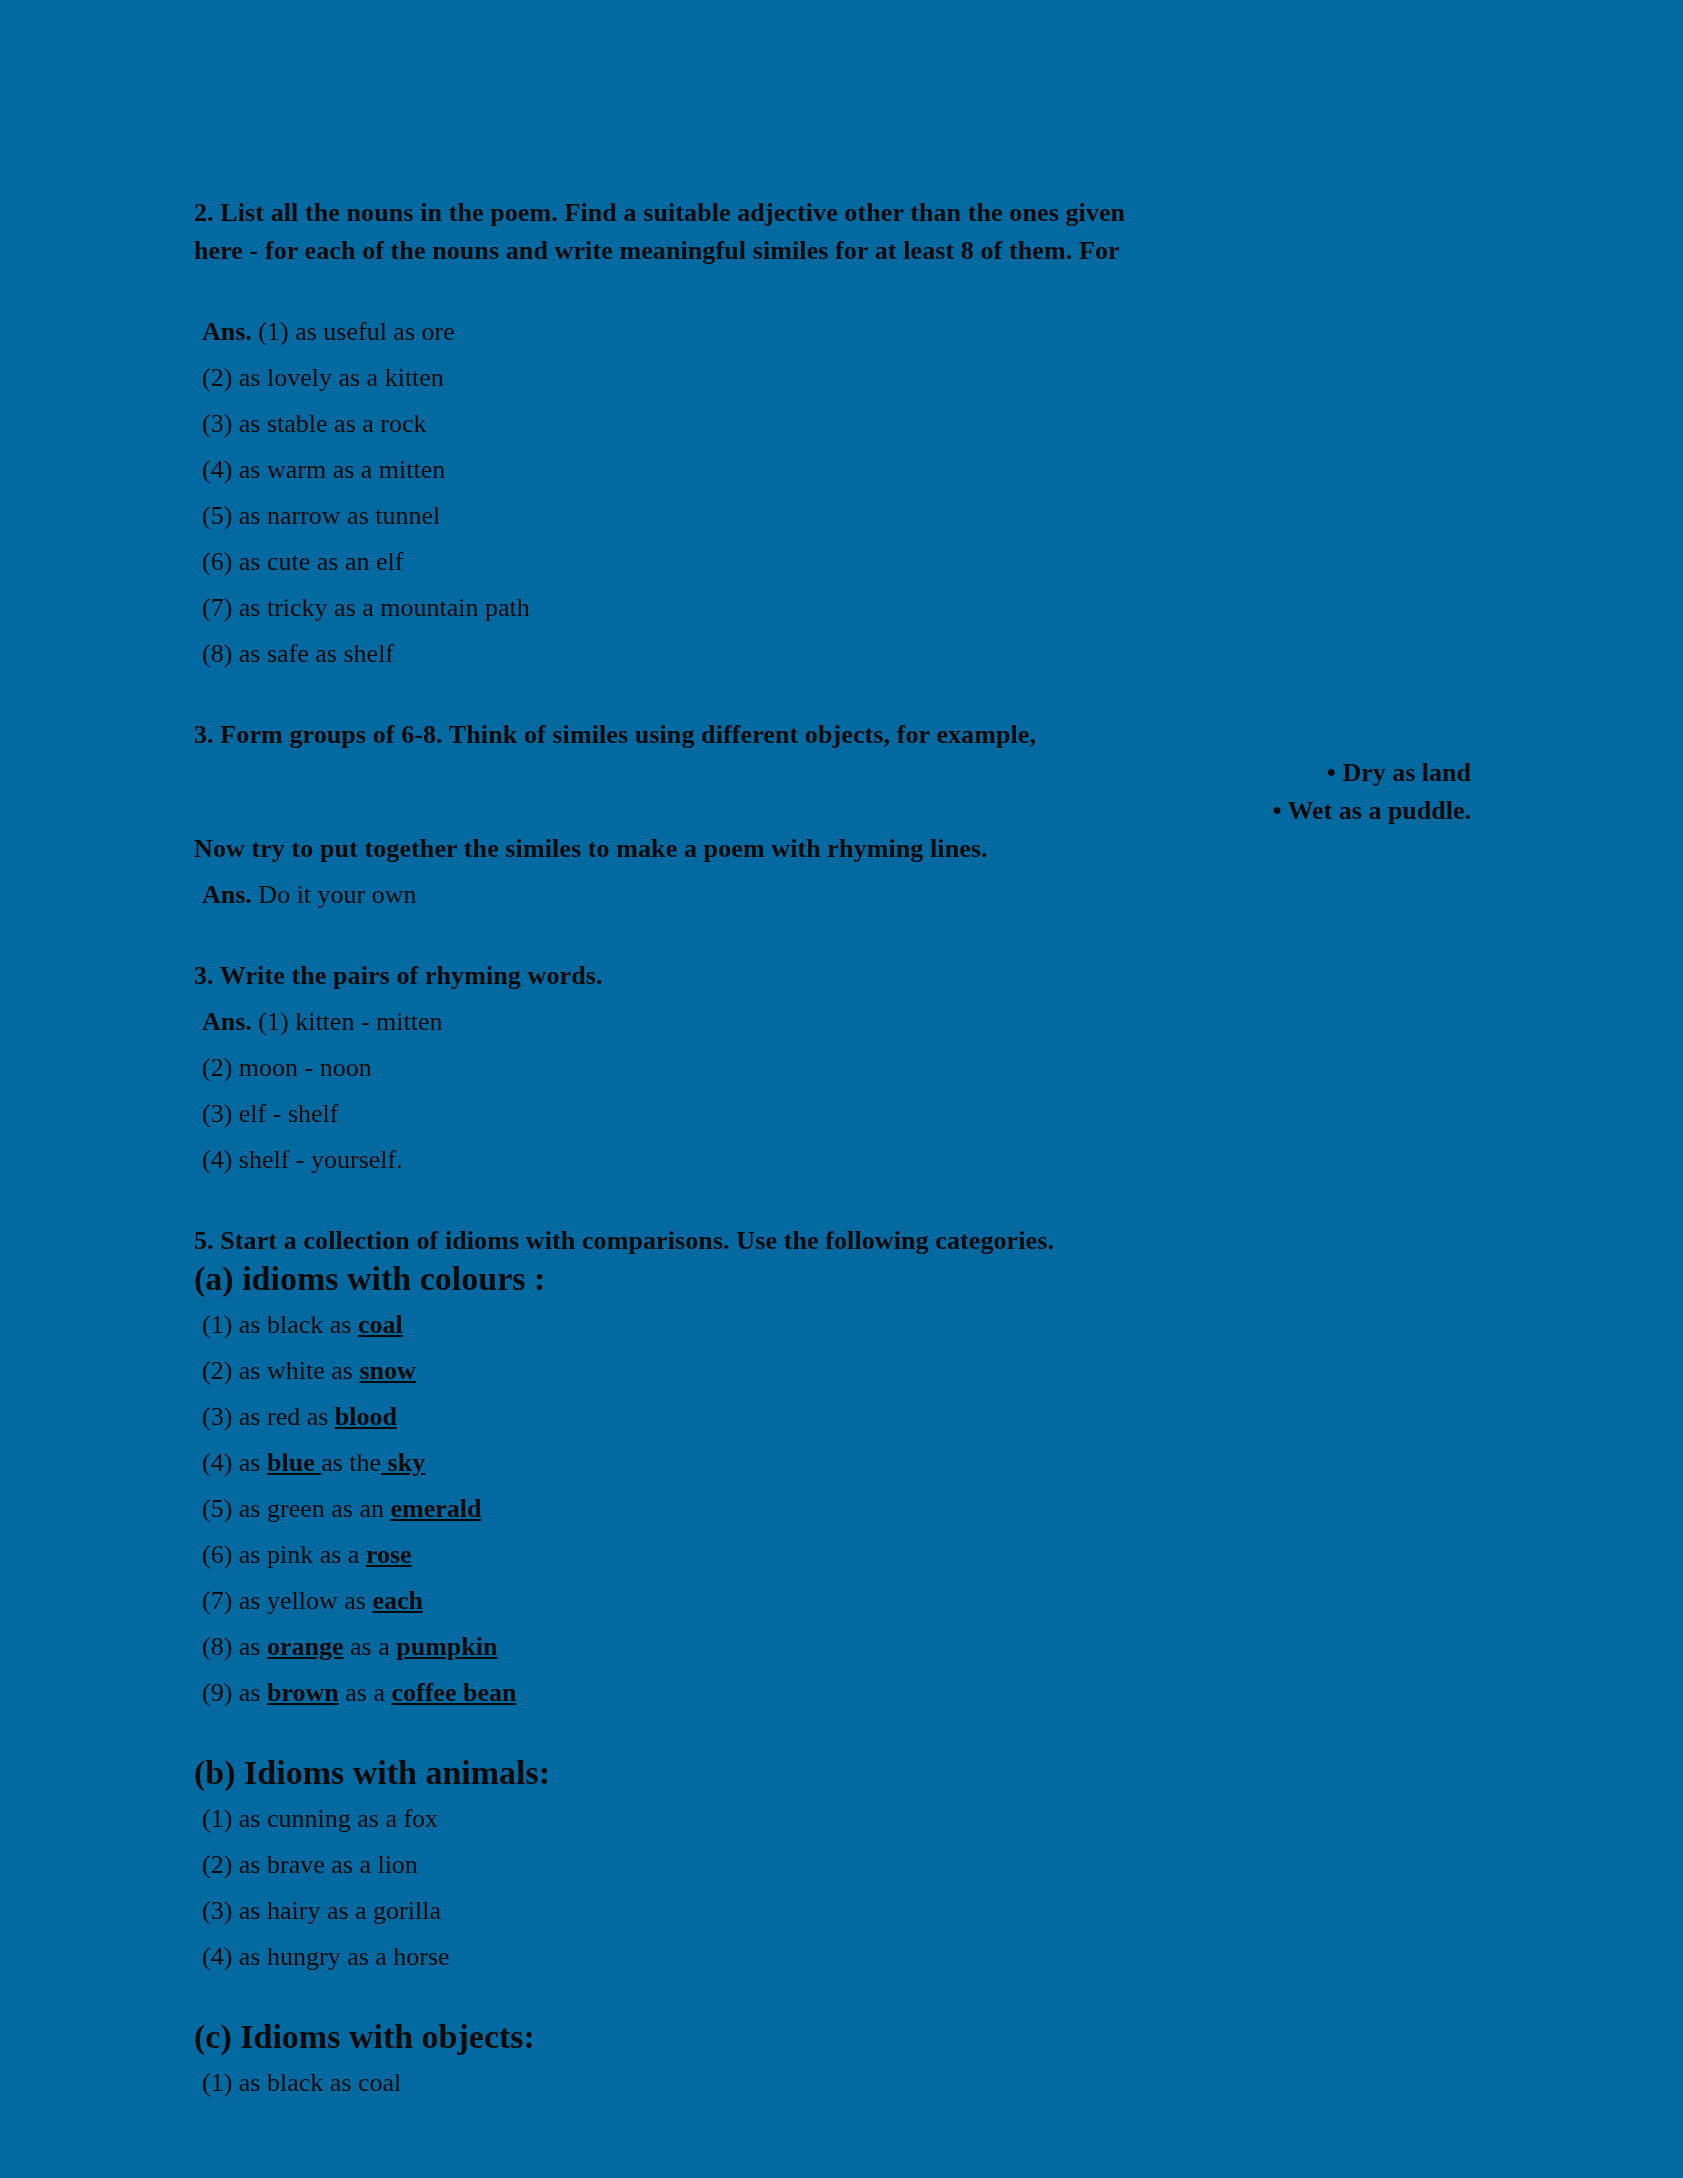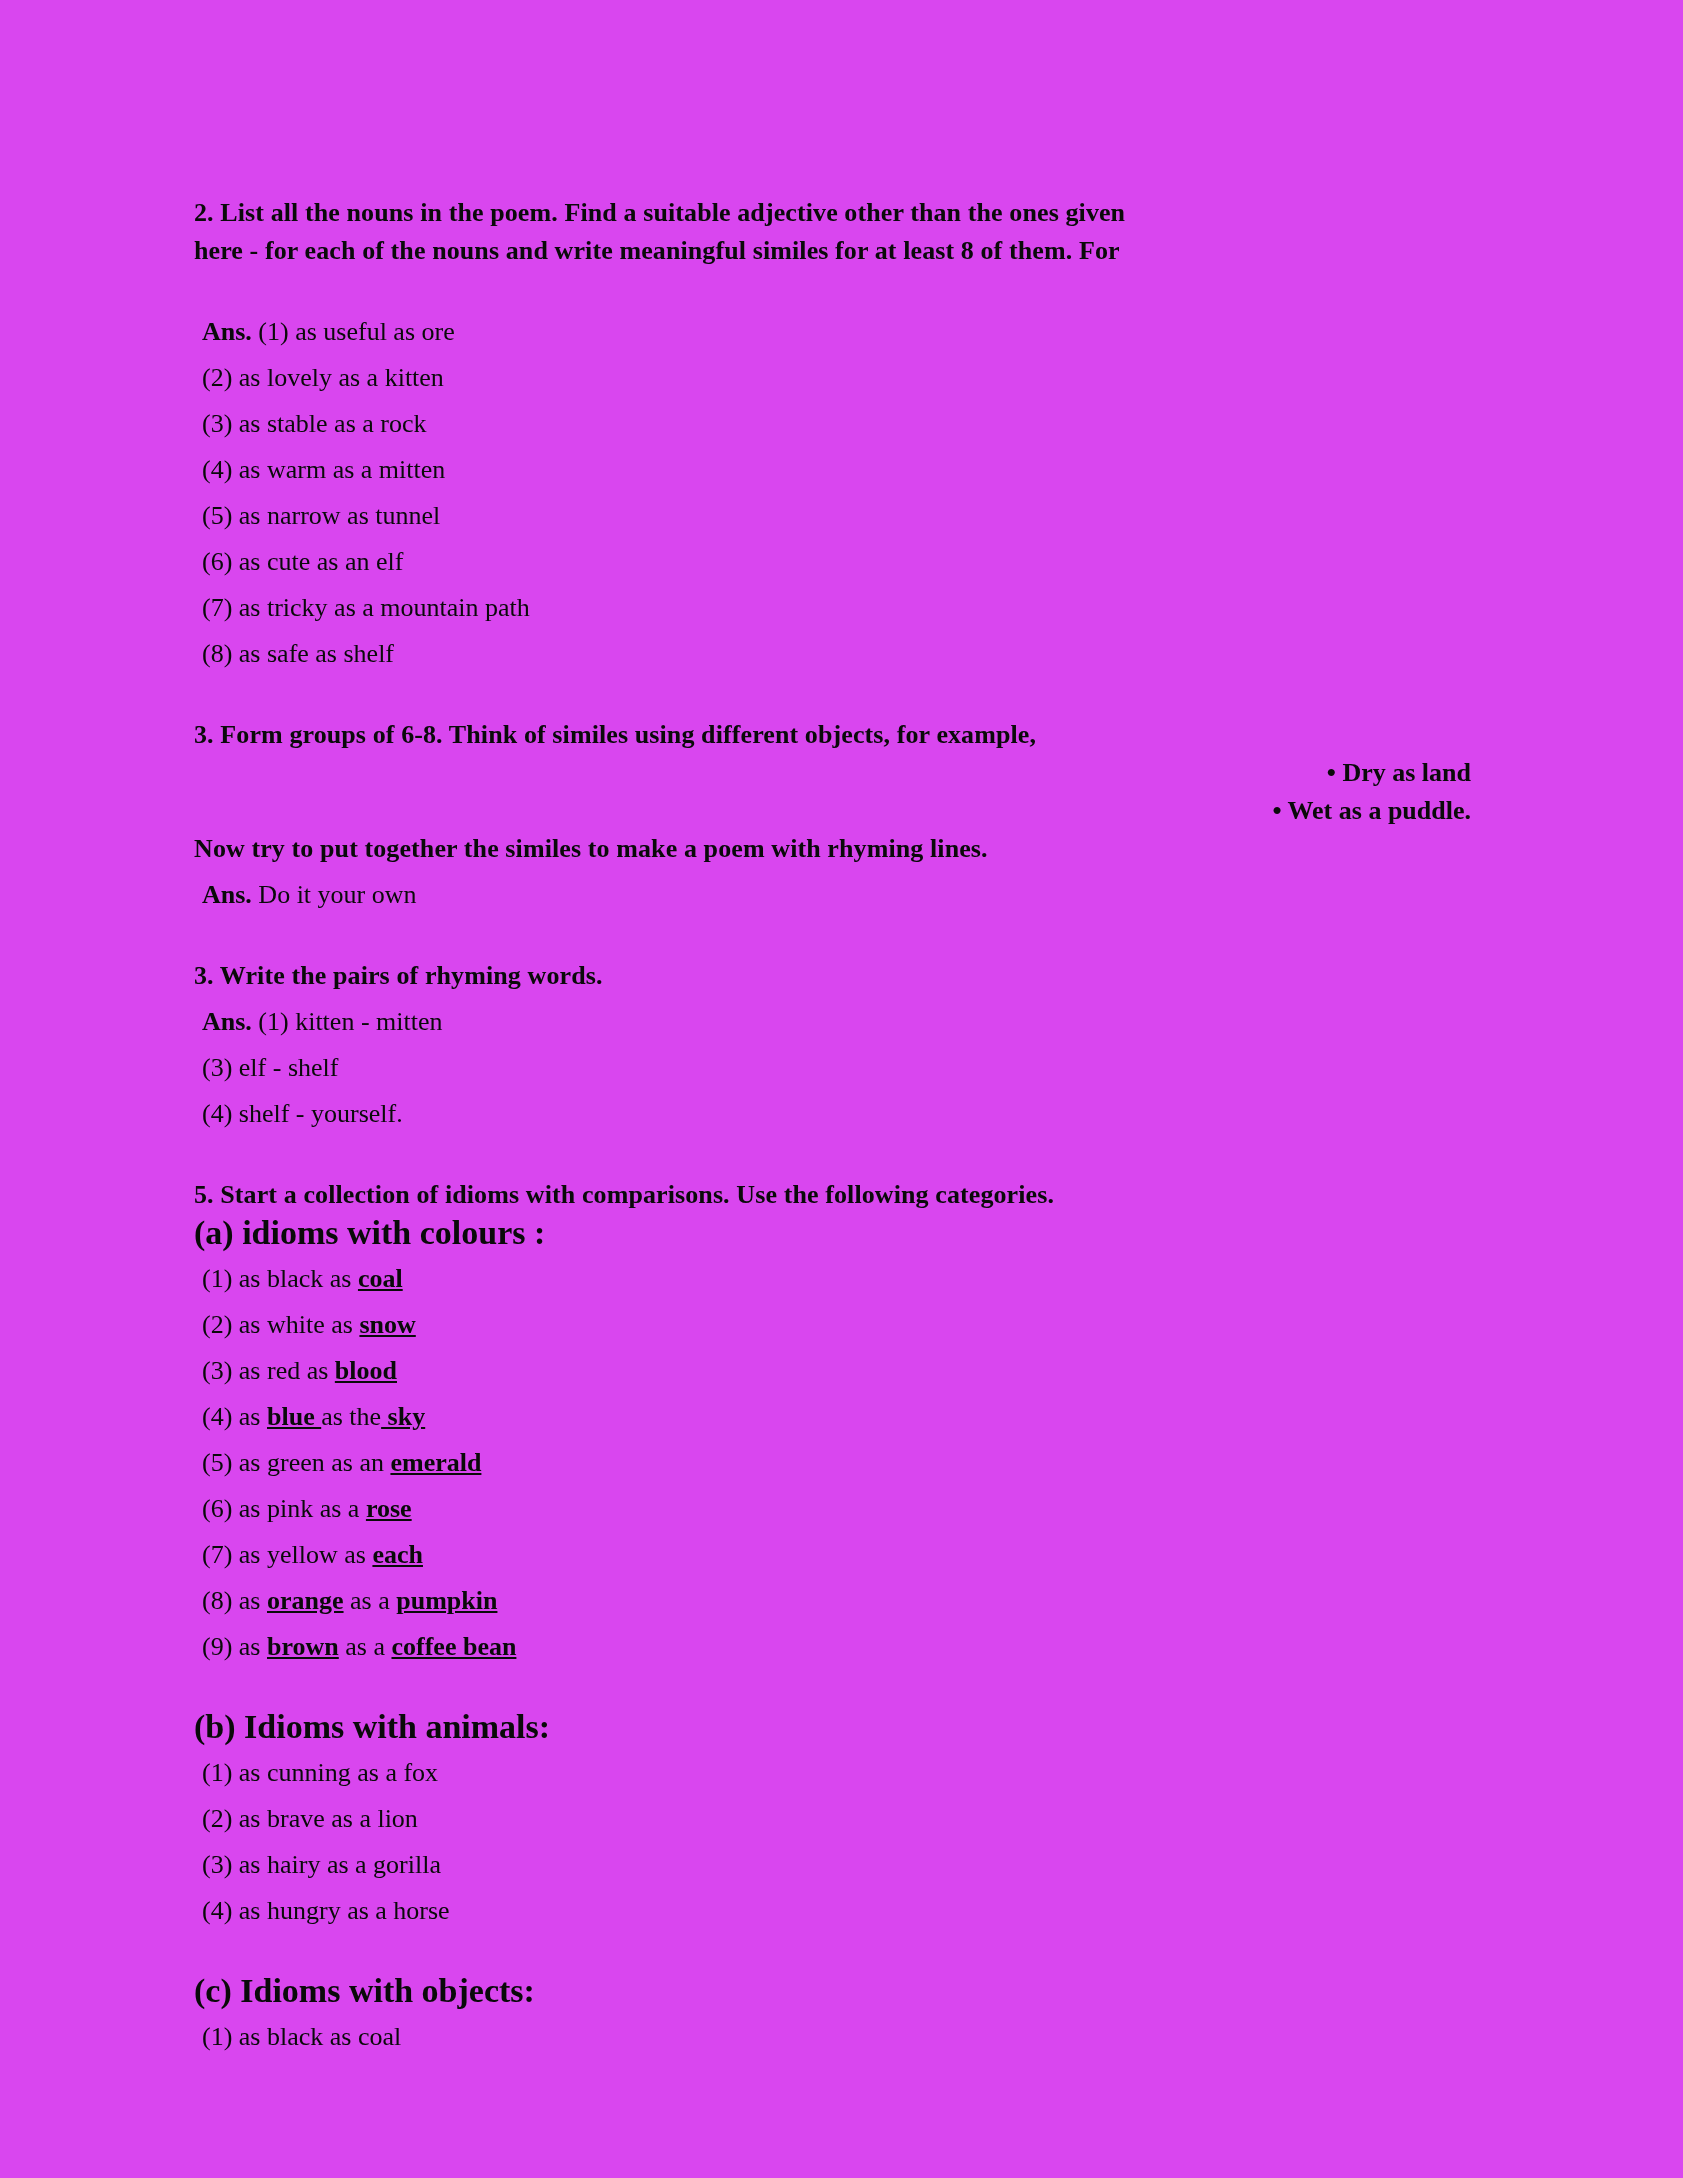--- a/index.html
+++ b/index.html
@@ -14,21 +14,21 @@
     color: #0a0a0a;
     position: relative;
     overflow: hidden;
   }
   .page {
     position: absolute;
     left: 0;
     top: 0;
     width: 1683px;
     height: 2178px;
-    background: #d946ef;
+    background: #0369a1;
   }
   .content {
     position: absolute;
     left: 194px;
     top: 194px;
     width: 1277px;
   }
 
   
   .q-heading {
@@ -101,20 +101,21 @@
       <div class="bullet-line">• Wet as a puddle.</div>
       <div class="q-heading">Now try to put together the similes to make a poem with rhyming lines.</div>
       <div class="ans-line"><span class="ans-label">Ans.</span> <span>Do it your own</span></div>
     </div>
 
     <div class="gap-lg"></div>
 
     <div class="block">
       <div class="q-heading">3. Write the pairs of rhyming words.</div>
       <div class="ans-line"><span class="ans-label">Ans.</span> <span>(1) kitten - mitten</span></div>
+      <div class="ans-line">(2) moon - noon</div>
       <div class="ans-line">(3) elf - shelf</div>
       <div class="ans-line">(4) shelf - yourself.</div>
     </div>
 
     <div class="gap-lg"></div>
 
     <div class="block">
       <div class="q-heading">5. Start a collection of idioms with comparisons. Use the following categories.</div>
 
       <div class="sub-heading">(a) idioms with colours :</div>

